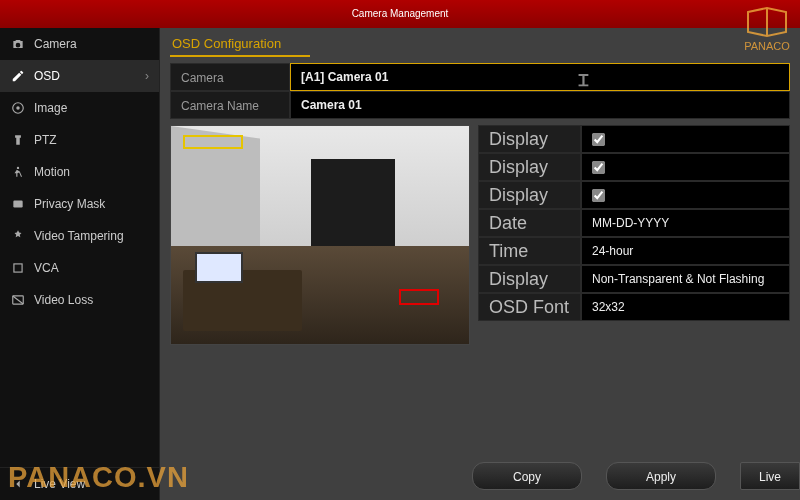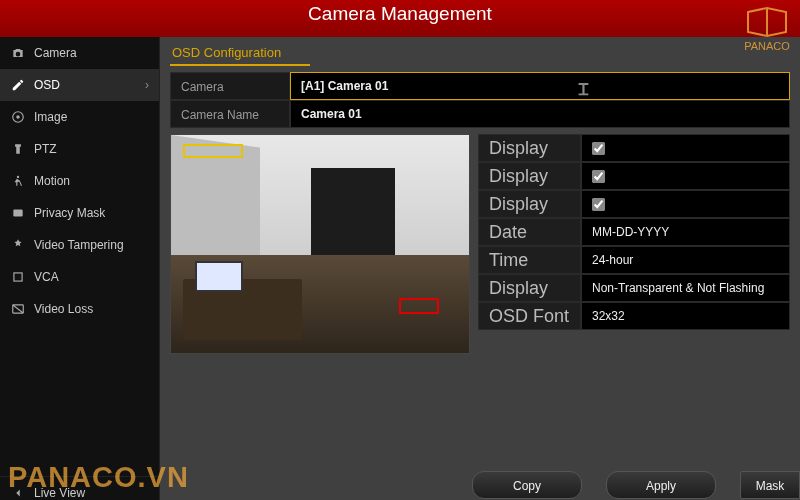--- a/index.html
+++ b/index.html
@@ -1,19 +1,19 @@
 <!DOCTYPE html>
 <html><head>
 <meta charset="utf-8">
 <style>
   * { box-sizing: border-box; margin: 0; padding: 0; }
   html, body { width: 800px; height: 500px; overflow: hidden; font-family: Arial, sans-serif; }
   body { background: #000; color: #ccc; font-size: 12px; }
 
-  .titlebar { background: linear-gradient(#b00000, #8b0000); height: 37px; line-height: 28px; text-align: center; color: #fff; font-size: 19px; font-weight: 500; }
+  .titlebar { background: linear-gradient(#b00000, #8b0000); height: 28px; line-height: 28px; text-align: center; color: #fff; font-size: 10px; font-weight: 500; }
 
   .main { display: flex; height: calc(500px - 28px); }
 
   .sidebar { width: 160px; background: #111; border-right: 1px solid #222; display: flex; flex-direction: column; }
   .sidebar-item { display: flex; align-items: center; gap: 8px; padding: 9px 10px; color: #ccc; cursor: pointer; font-size: 12px; }
   .sidebar-item.active { background: #2a2a2a; color: #fff; }
   .sidebar-item .icon { width: 16px; display: inline-flex; justify-content: center; color: #aaa; }
   .sidebar-item.active .icon { color: #fff; }
   .sidebar-item .chevron { margin-left: auto; color: #888; }
   .sidebar-spacer { flex: 1; }
@@ -221,21 +221,21 @@
           <div class="settings-value">
               <span>32x32</span>
             </div>
         </div>
       </div>
     </div>
 
     <div class="footer">
       <div class="btn">Copy</div>
       <div class="btn">Apply</div>
-      <div class="btn" style="width:60px;border-radius:2px 0 0 2px;">Mask</div>
+      <div class="btn" style="width:60px;border-radius:2px 0 0 2px;">Live</div>
     </div>
   </div>
 </div>
 
 <div class="logo">
   <svg width="46" height="32" viewBox="0 0 46 32">
     <path d="M4 6 L23 2 L42 6 L42 26 L23 30 L4 26 Z" fill="none" stroke="#e8a23a" stroke-width="2"></path>
     <line x1="23" y1="2" x2="23" y2="30" stroke="#e8a23a" stroke-width="2"></line>
   </svg>
   <span>PANACO</span>

